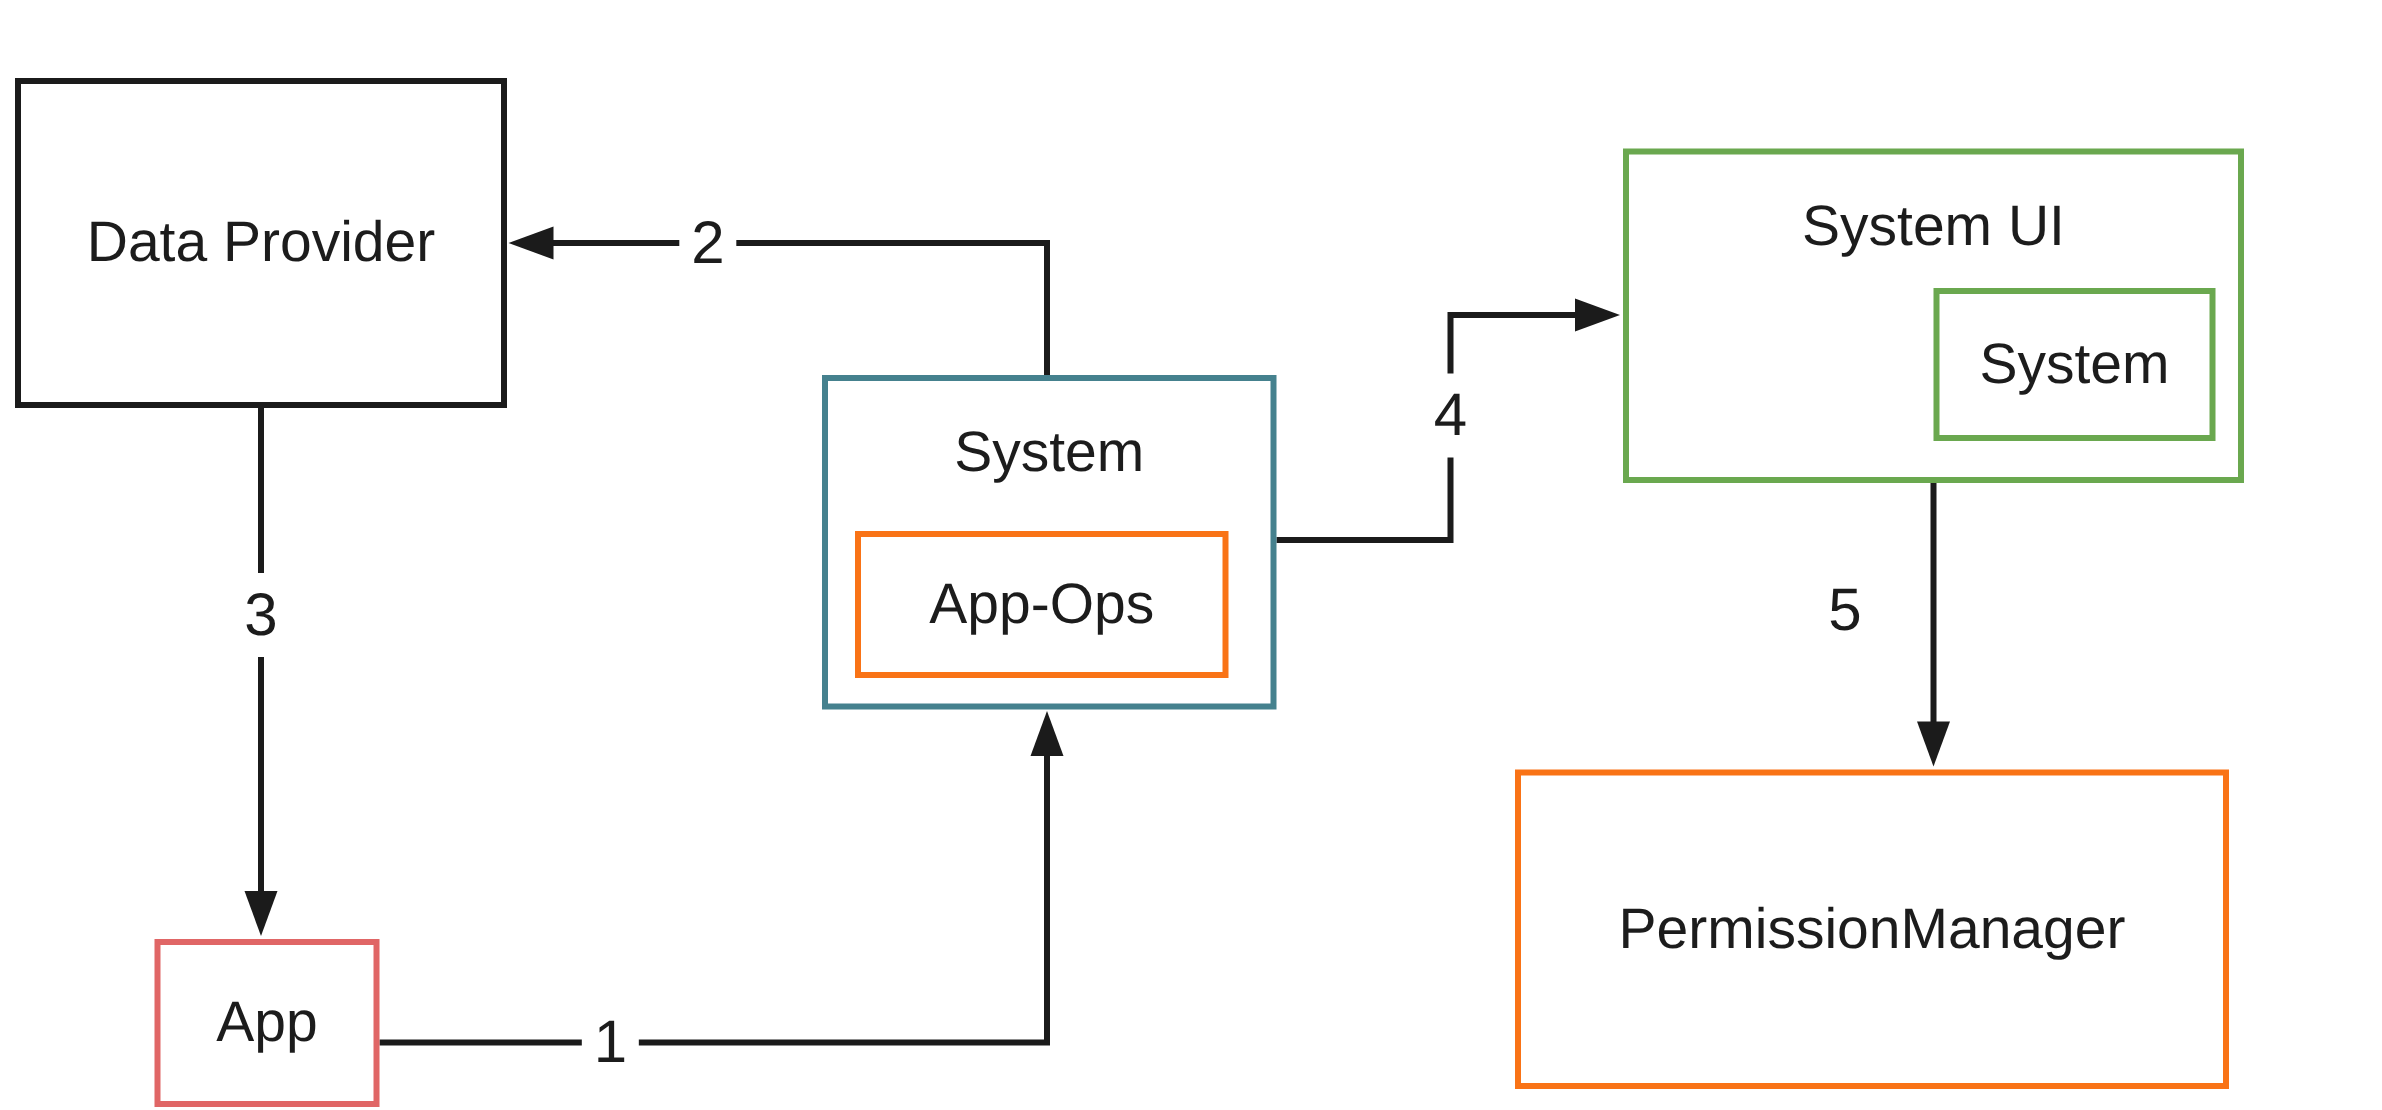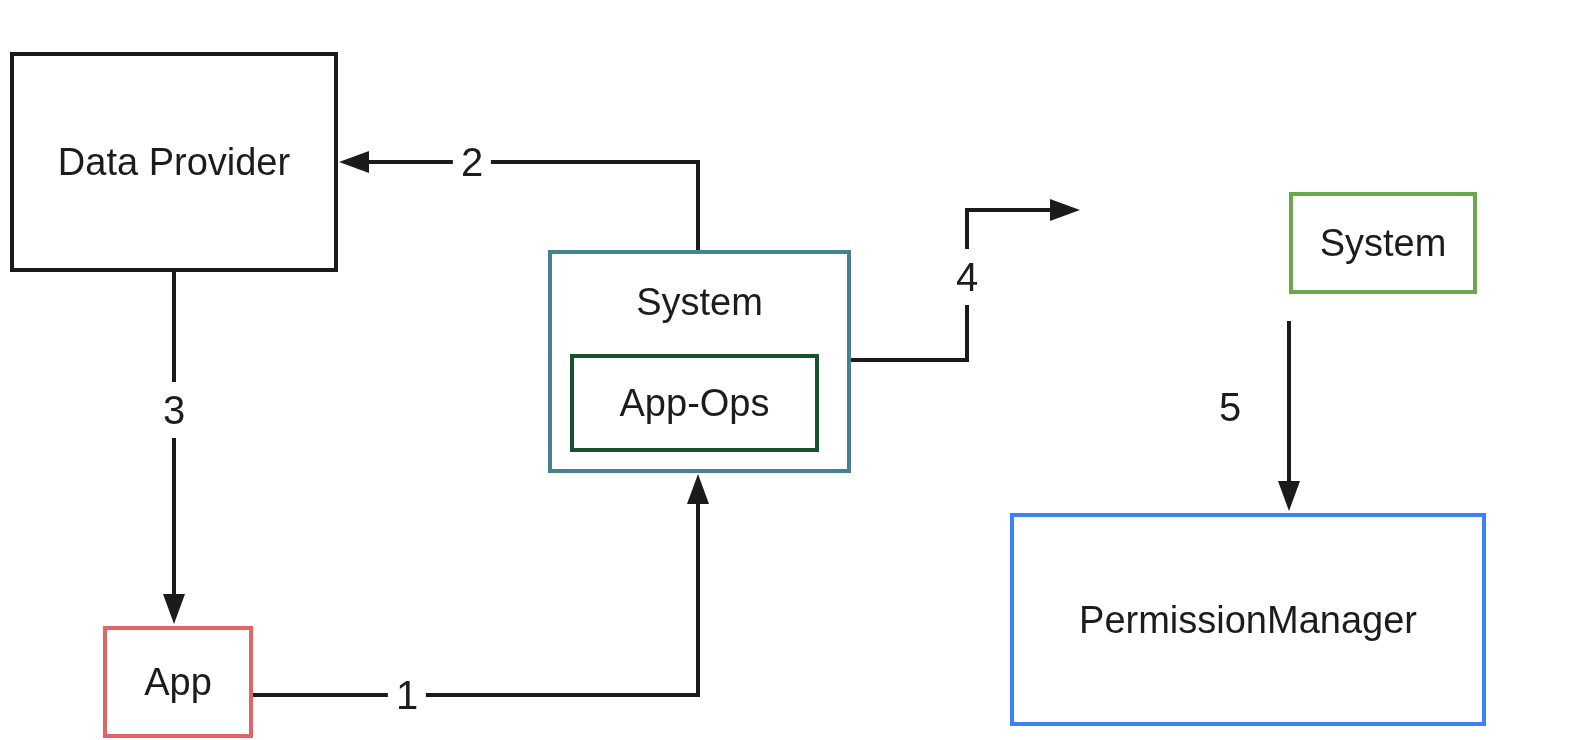--- a/index.html
+++ b/index.html
@@ -34,24 +34,24 @@
     font-size: 38px;
     line-height: 44px;
     white-space: nowrap;
   }
   .node.label-top {
     align-items: flex-start;
   }
   
   .data-provider      { left: 10px;   top: 12px;   width: 328px; height: 220px; border: 4px solid #1b1b1b; }
   .system             { left: 548px;  top: 210px;  width: 303px; height: 223px; border: 4px solid #45818e; padding-top: 26px; }
-  .app-ops            { left: 570px;  top: 314px;  width: 249px; height: 98px;  border: 4px solid #14532d; }
+  .app-ops            { left: 570px;  top: 314px;  width: 249px; height: 98px;  border: 4px solid #f97316; }
   .system-ui          { left: 1082px; top: 59px;   width: 414px; height: 223px; border: 4px solid #6aa84f; padding-top: 26px; }
   .dialog             { left: 1289px; top: 152px;  width: 188px; height: 102px; border: 4px solid #6aa84f; }
-  .permission-manager { left: 1010px; top: 473px;  width: 476px; height: 213px; border: 4px solid #3b82f6; }
+  .permission-manager { left: 1010px; top: 473px;  width: 476px; height: 213px; border: 4px solid #f97316; }
   .app                { left: 103px;  top: 586px;  width: 150px; height: 112px; border: 4px solid #e06666; }
   
   .arrow-label {
     position: absolute;
     transform: translate(-50%, -50%);
     background: #ffffff;
     font-size: 40px;
     line-height: 44px;
     padding: 2px 8px;
     text-align: center;
@@ -85,20 +85,23 @@
   </div>
 
   <div class="node system label-top">
     <span>System</span>
   </div>
 
   <div class="node app-ops">
     <span>App-Ops</span>
   </div>
 
+  <div class="node system-ui label-top">
+    <span>System UI</span>
+  </div>
 
   <div class="node dialog">
     <span>System</span>
   </div>
 
   <div class="node permission-manager">
     <span>PermissionManager</span>
   </div>
 
   <div class="node app">

